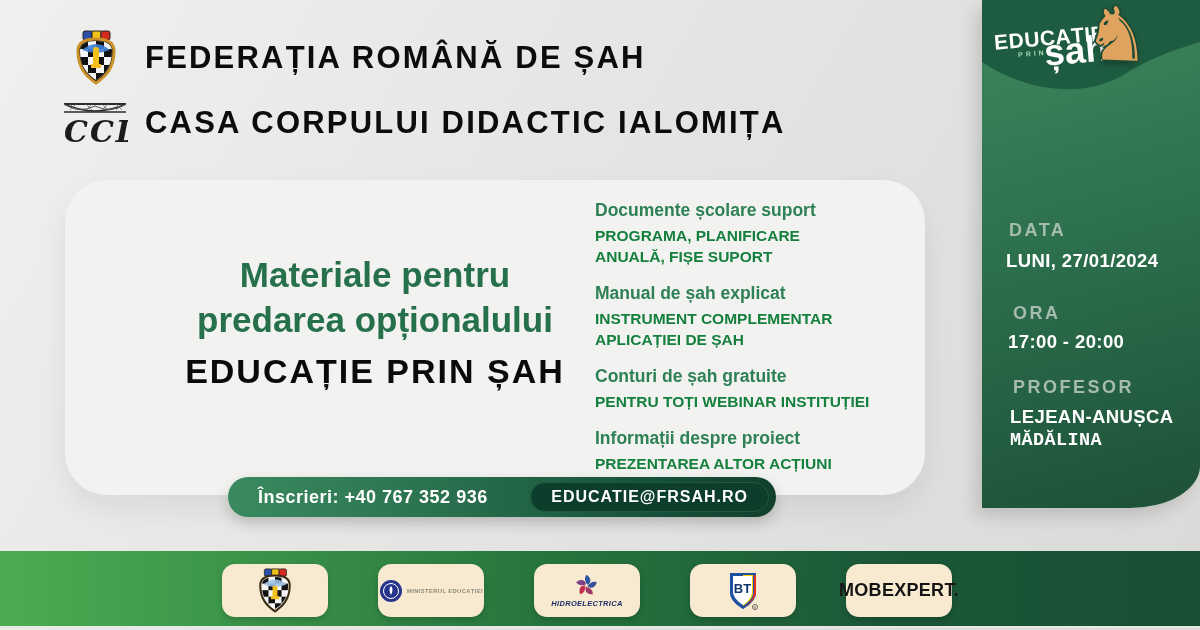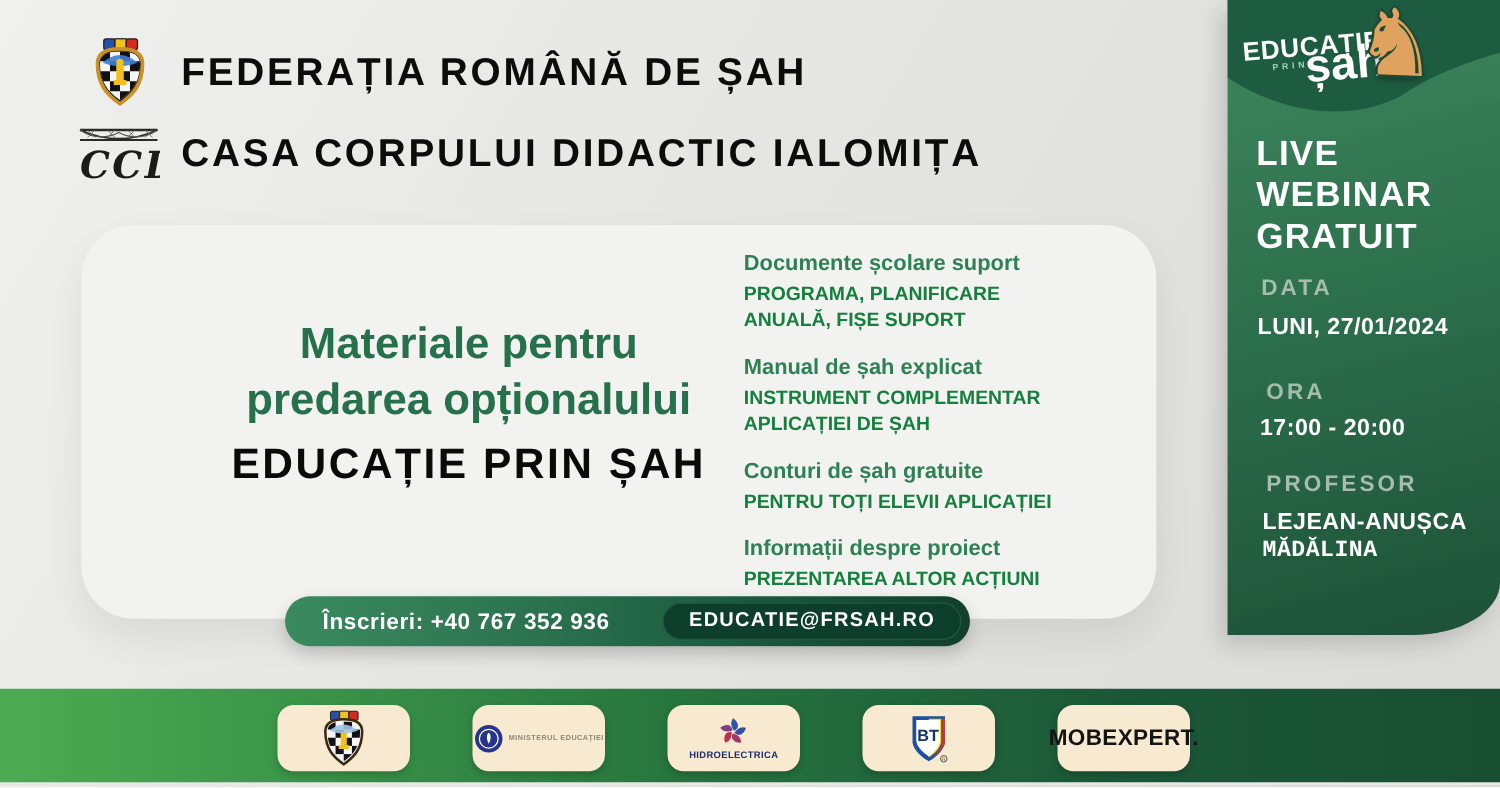--- a/index.html
+++ b/index.html
@@ -64,21 +64,21 @@
 
   
   .sponsors { position:absolute; left:0; top:551px; width:1200px; height:77px;
               background:linear-gradient(90deg,#4cab52 0%,#3f9b4b 15%,#27753e 45%,#1b5737 75%,#184f33 100%);
               border-bottom:2px solid #e8e8e6; }
   .sp-card { position:absolute; top:13px; width:106px; height:53px; background:#f8ead0; border-radius:13px;
              display:flex; align-items:center; justify-content:center; box-shadow:0 3px 6px rgba(0,0,0,.18); }
   .sp1{left:222px;} .sp2{left:378px;} .sp3{left:534px;} .sp4{left:690px;} .sp5{left:846px;}
   .min-row { display:flex; align-items:center; gap:4px; padding:0 5px; }
   .min-label { font-size:5.8px; font-weight:700; color:#8a8878; letter-spacing:.4px; white-space:nowrap; }
-  .hid-col { display:flex; flex-direction:column; align-items:center; gap:1px; }
+  .hid-col { display:flex; flex-direction:column; align-items:center; gap:1px;font-style:italic; }
   .hid-label { font-size:7.5px; font-weight:800; color:#1c2e6b; letter-spacing:.3px; }
   .mob-label { font-size:18px; font-weight:900; color:#141414; letter-spacing:.3px; }
 </style>
 </head>
 <body>
 
 <div class="stage">
 
   <div class="org-row r1">
     <svg class="crest-svg" viewBox="0 0 44 56">
@@ -145,21 +145,21 @@
         <div class="feat-d">PROGRAMA, PLANIFICARE</div>
         <div class="feat-d">ANUALĂ, FIȘE SUPORT</div>
       </div>
       <div class="feat">
         <div class="feat-h">Manual de șah explicat</div>
         <div class="feat-d">INSTRUMENT COMPLEMENTAR</div>
         <div class="feat-d">APLICAȚIEI DE ȘAH</div>
       </div>
       <div class="feat">
         <div class="feat-h">Conturi de șah gratuite</div>
-        <div class="feat-d">PENTRU TOȚI ELEVII APLICAȚIEI</div>
+        <div class="feat-d">PENTRU TOȚI WEBINAR INSTITUȚIEI</div>
       </div>
       <div class="feat">
         <div class="feat-h">Informații despre proiect</div>
         <div class="feat-d">PREZENTAREA ALTOR ACȚIUNI</div>
       </div>
     </div>
   </div>
 
   <div class="contact">
     <div class="phone">Înscrieri: +40 767 352 936</div>
@@ -168,25 +168,20 @@
 
   <div class="panel">
     <svg class="panel-topwave" viewBox="0 0 218 100" preserveAspectRatio="none">
       <path d="M0,0 H218 V42 C185,52 160,62 140,76 C100,98 45,92 0,62 Z" fill="#1e5c41"></path>
     </svg>
     <div class="logo-lockup">
       <div class="logo-educatie">EDUCAȚIE</div>
       <div class="logo-prin">PRIN</div>
       <div class="logo-sah">șah</div>
       <div class="knight">♞</div>
-    </div>
-    <div class="headline">
-      <div>LIVE</div>
-      <div>WEBINAR</div>
-      <div>GRATUIT</div>
     </div>
     <div class="sect-label lbl-data">DATA</div>
     <div class="sect-value val-data">LUNI, 27/01/2024</div>
     <div class="sect-label lbl-ora">ORA</div>
     <div class="sect-value val-ora">17:00 - 20:00</div>
     <div class="sect-label lbl-prof">PROFESOR</div>
     <div class="sect-value val-prof1">LEJEAN-ANUȘCA</div>
     <div class="sect-value val-prof2">MĂDĂLINA</div>
   </div>
 

